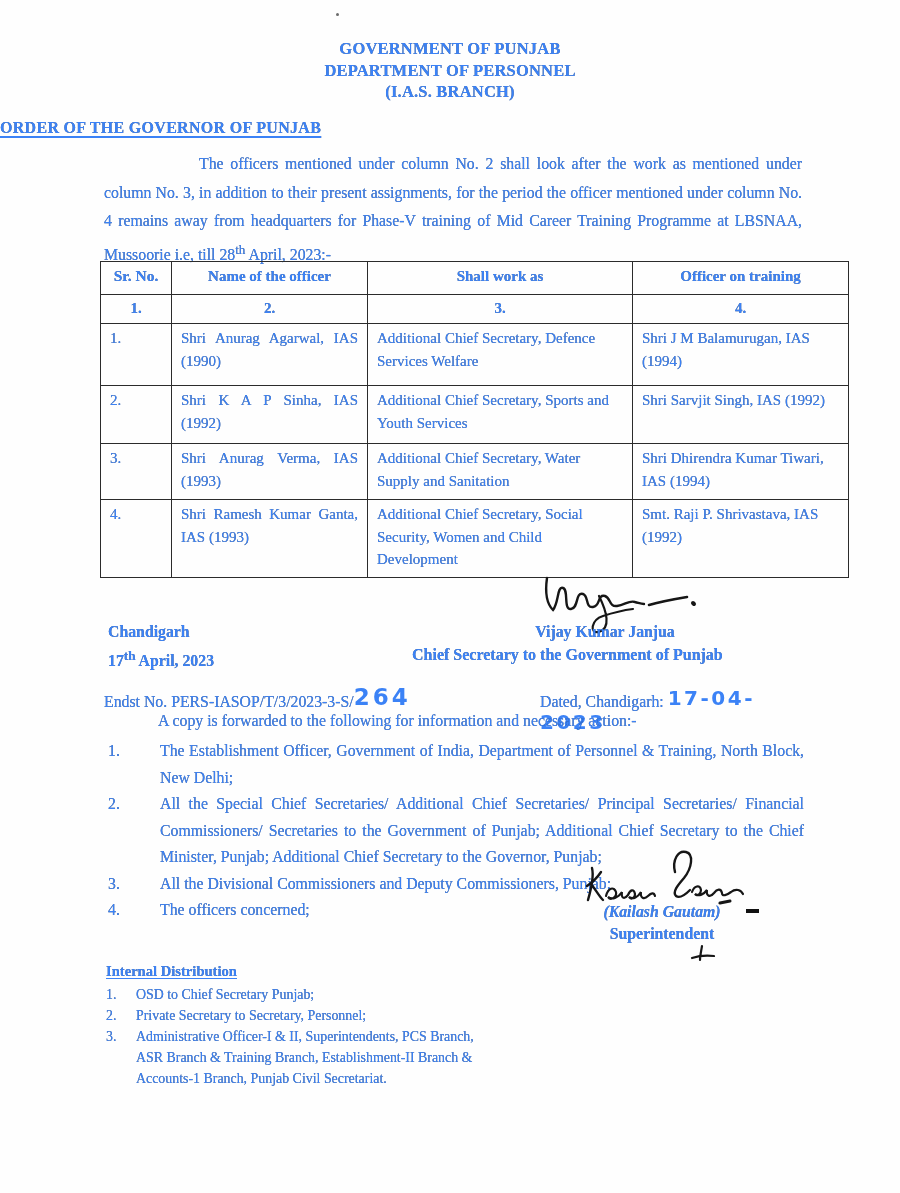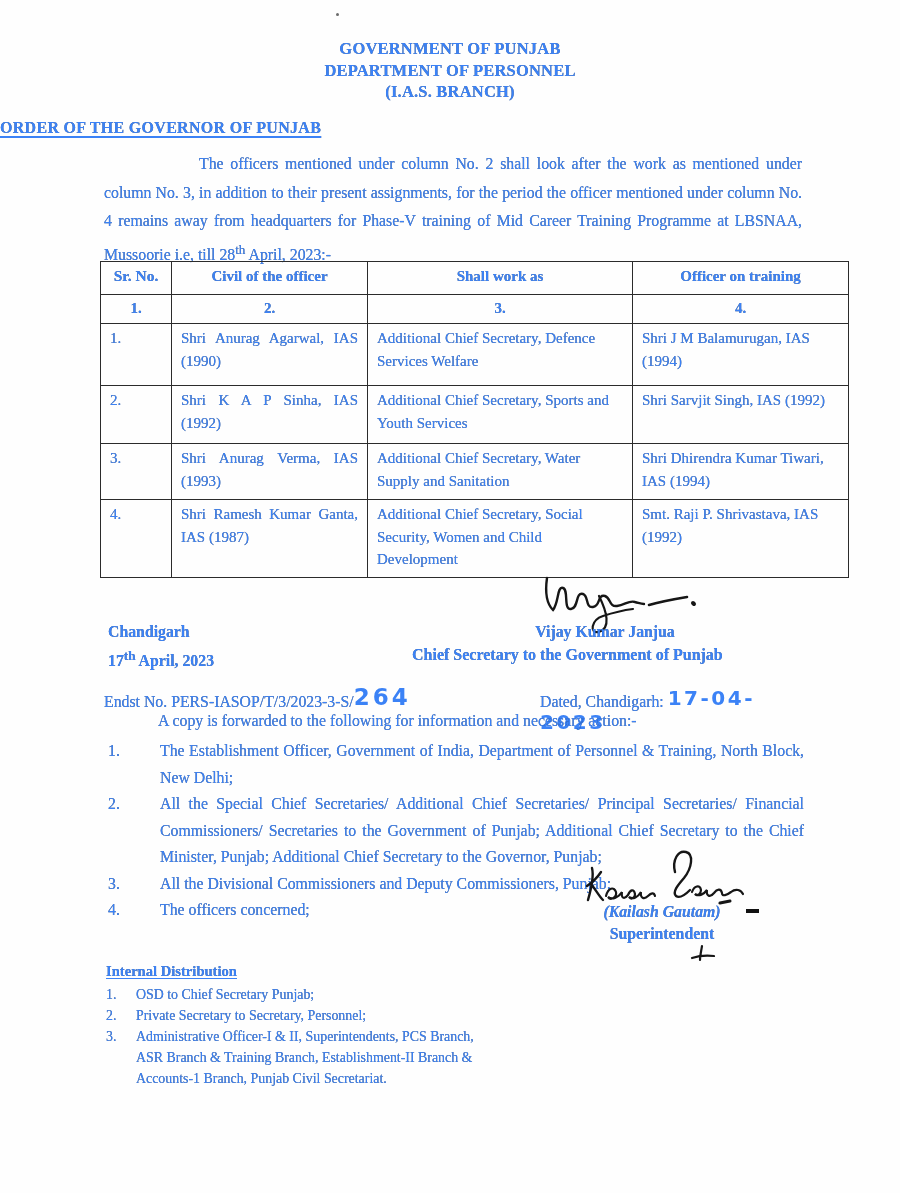--- a/index.html
+++ b/index.html
@@ -88,21 +88,21 @@
   <div class="abs order-title">
     <span>ORDER OF THE GOVERNOR OF PUNJAB</span>
   </div>
 
   <p class="abs intro"><span>The officers mentioned under column No. 2 shall look after the work as mentioned under column No. 3, in addition to their present assignments, for the period the officer mentioned under column No. 4 remains away from headquarters for Phase-V training of Mid Career Training Programme at LBSNAA, Mussoorie i.e, till 28</span><sup>th</sup><span> April, 2023:-</span></p>
 
   <table class="abs officers">
     <thead>
       <tr>
         <th class="c-sr">Sr. No.</th>
-        <th class="c-name">Civil of the officer</th>
+        <th class="c-name">Name of the officer</th>
         <th class="c-work">Shall work as</th>
         <th class="c-train">Officer on training</th>
       </tr>
       <tr class="colnums">
         <td>1.</td>
         <td>2.</td>
         <td>3.</td>
         <td>4.</td>
       </tr>
     </thead>
@@ -120,21 +120,21 @@
         <td class="train">Shri Sarvjit Singh, IAS (1992)</td>
       </tr>
       <tr class="r3">
         <td class="sr">3.</td>
         <td class="name">Shri Anurag Verma, IAS (1993)</td>
         <td class="work">Additional Chief Secretary, Water Supply and Sanitation</td>
         <td class="train">Shri Dhirendra Kumar Tiwari, IAS (1994)</td>
       </tr>
       <tr class="r4">
         <td class="sr">4.</td>
-        <td class="name">Shri Ramesh Kumar Ganta, IAS (1987)</td>
+        <td class="name">Shri Ramesh Kumar Ganta, IAS (1993)</td>
         <td class="work">Additional Chief Secretary, Social Security, Women and Child Development</td>
         <td class="train">Smt. Raji P. Shrivastava, IAS (1992)</td>
       </tr>
     </tbody>
   </table>
 
   <svg class="sig" style="left:541px;top:576px;width:160px;height:58px;" viewBox="0 0 160 58">
     <path d="M6 2 C4 16 6 28 12 34 C18 26 16 10 22 12 C28 14 22 34 30 33 C38 32 34 16 42 18 C48 20 44 32 52 31 C60 30 56 18 64 20 C70 22 68 31 76 30 C84 29 88 24 94 26 C98 27 100 28 103 28" stroke-width="2.4"></path>
     <path d="M58 20 C66 36 70 52 58 56 C48 58 50 44 62 40 C74 36 84 34 92 33" stroke-width="2.2"></path>
     <path d="M108 29 C122 25 134 23 146 21" stroke-width="2.6"></path>

